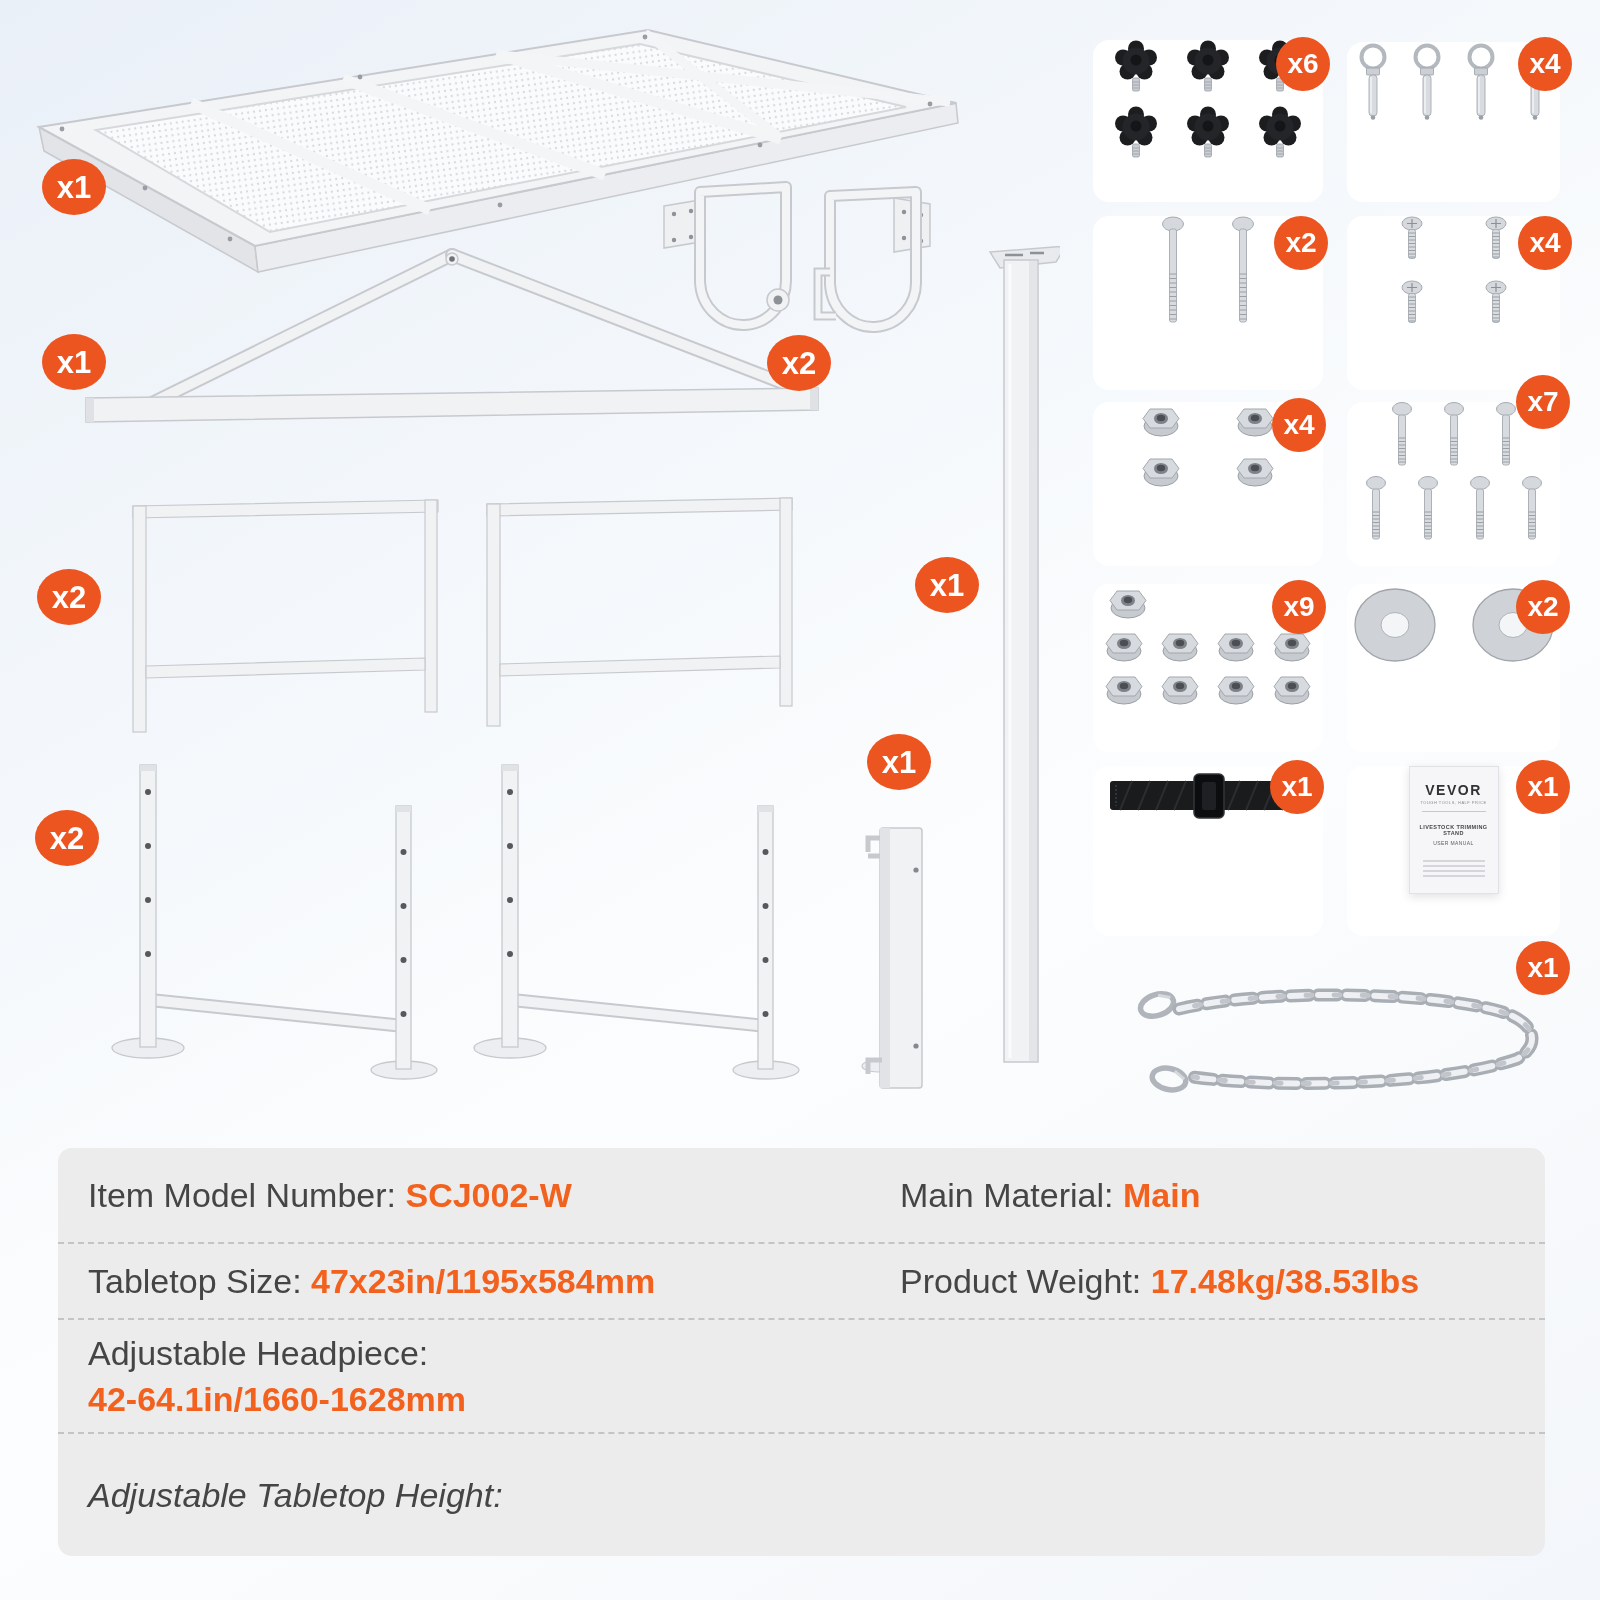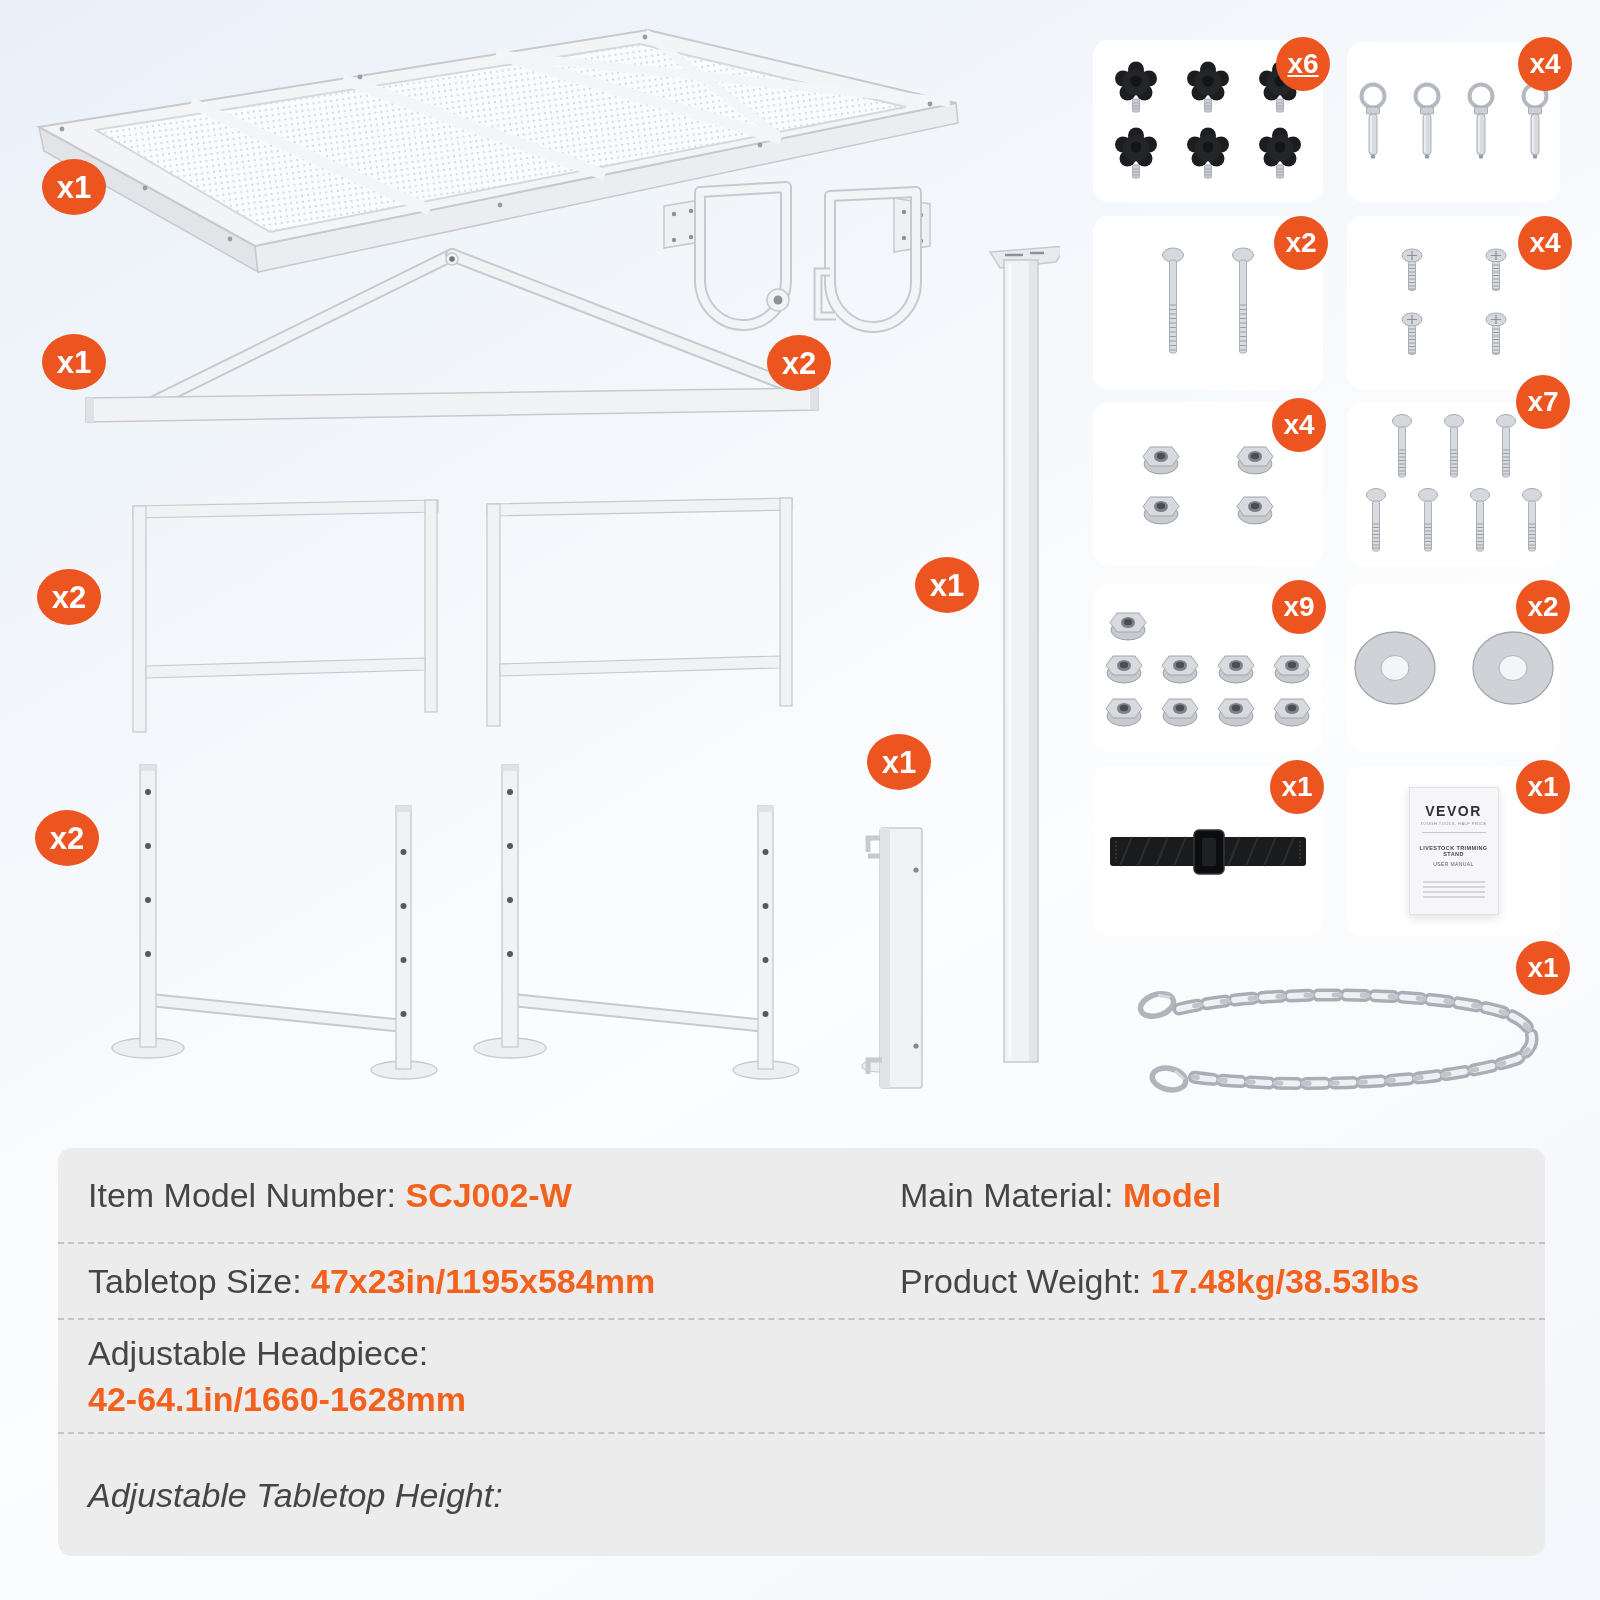--- a/index.html
+++ b/index.html
@@ -9,21 +9,21 @@
   svg{display:block;}
 
   
   .badge{position:absolute;background:#ec5420;color:#fff;font-weight:700;
     display:flex;align-items:center;justify-content:center;border-radius:50%;line-height:1;}
   .badge.part{width:64px;height:56px;font-size:31px;}
   .badge.hw{width:54px;height:54px;font-size:28px;}
 
   
   .panel{position:absolute;background:#ffffff;border-radius:16px;box-sizing:border-box;
-    display:flex;flex-direction:column;justify-content:center;align-items:center;gap:12px;}
+    display:flex;flex-direction:column;justify-content:flex-start;align-items:center;gap:12px;}
   .panel .items{display:flex;flex-direction:column;justify-content:center;align-items:center;gap:12px;width:100%;}
   .hw-row{display:flex;justify-content:center;align-items:flex-end;width:100%;gap:16px;}
   .hw-row.single{justify-content:flex-start;padding-left:12px;box-sizing:border-box;}
   [data-panel="knobs"] .hw-row{gap:28px;}
   [data-panel="ring-pins"] .hw-row{gap:12px;}
   [data-panel="long-bolts"] .hw-row{gap:40px;}
   [data-panel="screws"] .hw-row{gap:56px;}
   [data-panel="screws"] .items{gap:18px;}
   [data-panel="flange-nuts-small"] .hw-row{gap:48px;}
   [data-panel="flange-nuts-small"] .items{gap:12px;}
@@ -593,39 +593,39 @@
     </g>
     <g transform="translate(74,104) rotate(12)">
       <ellipse rx="17" ry="10.5" fill="none" stroke="#b0b5bb" stroke-width="5.5"></ellipse>
       <line x1="4" y1="-9" x2="15" y2="-3" stroke="#d5d8dc" stroke-width="3"></line>
     </g>
     <path d="M84,34 C170,14 330,16 404,36 C442,47 446,70 422,84 C345,110 186,114 98,102" stroke="#a9aeb5" stroke-width="13" fill="none" stroke-dasharray="19 9" stroke-linecap="round"></path>
     <path d="M84,34 C170,14 330,16 404,36 C442,47 446,70 422,84 C345,110 186,114 98,102" stroke="#eef0f3" stroke-width="6" fill="none" stroke-dasharray="19 9" stroke-linecap="round"></path>
     <path d="M84,34 C170,14 330,16 404,36 C442,47 446,70 422,84 C345,110 186,114 98,102" stroke="#c2c6cc" stroke-width="5" fill="none" stroke-dasharray="6 22" stroke-dashoffset="-16" stroke-linecap="round"></path>
   </svg>
 
-  <div class="badge hw" style="left:1276px;top:37px;text-decoration:underline;">x6</div>
+  <div class="badge hw" style="left:1276px;top:37px;">x6</div>
   <div class="badge hw" style="left:1518px;top:37px;">x4</div>
   <div class="badge hw" style="left:1274px;top:216px;">x2</div>
   <div class="badge hw" style="left:1518px;top:216px;">x4</div>
   <div class="badge hw" style="left:1272px;top:398px;">x4</div>
   <div class="badge hw" style="left:1516px;top:375px;">x7</div>
   <div class="badge hw" style="left:1272px;top:580px;">x9</div>
   <div class="badge hw" style="left:1516px;top:580px;">x2</div>
   <div class="badge hw" style="left:1270px;top:760px;">x1</div>
   <div class="badge hw" style="left:1516px;top:760px;">x1</div>
   <div class="badge hw" style="left:1516px;top:941px;">x1</div>
 
   <div class="spec">
     <div class="spec-row r1">
       <div class="cell">
         <div class="line"><span class="spec-label">Item Model Number:</span>&nbsp;<span class="spec-value">SCJ002-W</span></div>
       </div>
       <div class="cell">
-        <div class="line"><span class="spec-label">Main Material:</span>&nbsp;<span class="spec-value">Model</span></div>
+        <div class="line"><span class="spec-label">Main Material:</span>&nbsp;<span class="spec-value">Main</span></div>
       </div>
     </div>
     <div class="spec-row r2">
       <div class="cell">
         <div class="line"><span class="spec-label">Tabletop Size:</span>&nbsp;<span class="spec-value">47x23in/1195x584mm</span></div>
       </div>
       <div class="cell">
         <div class="line"><span class="spec-label">Product Weight:</span>&nbsp;<span class="spec-value">17.48kg/38.53lbs</span></div>
       </div>
     </div>

